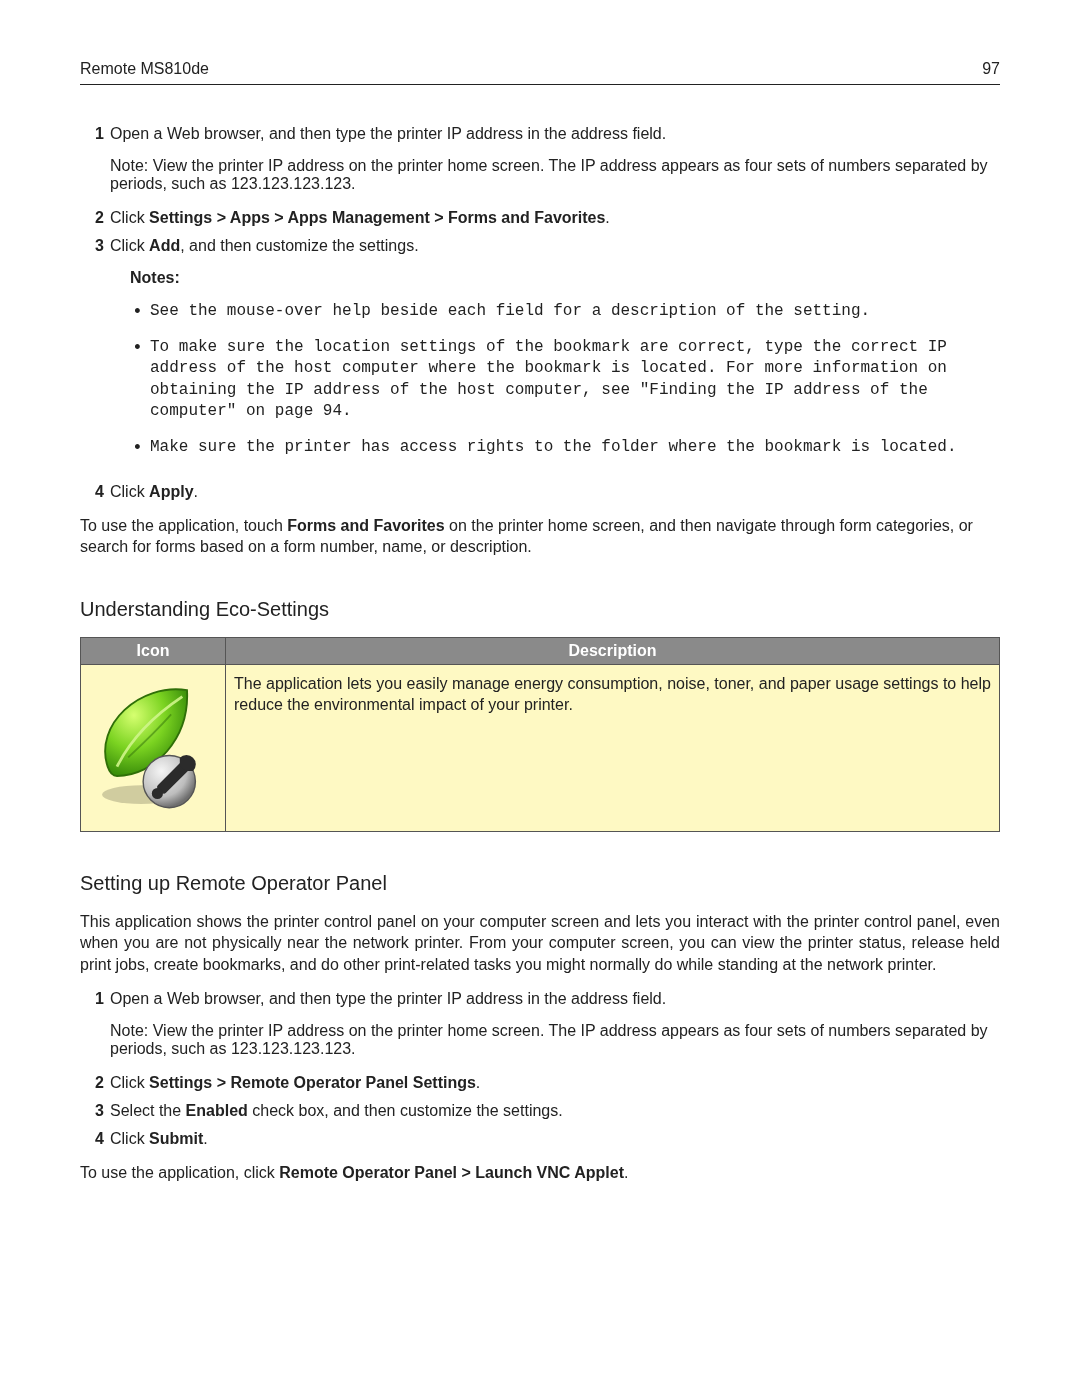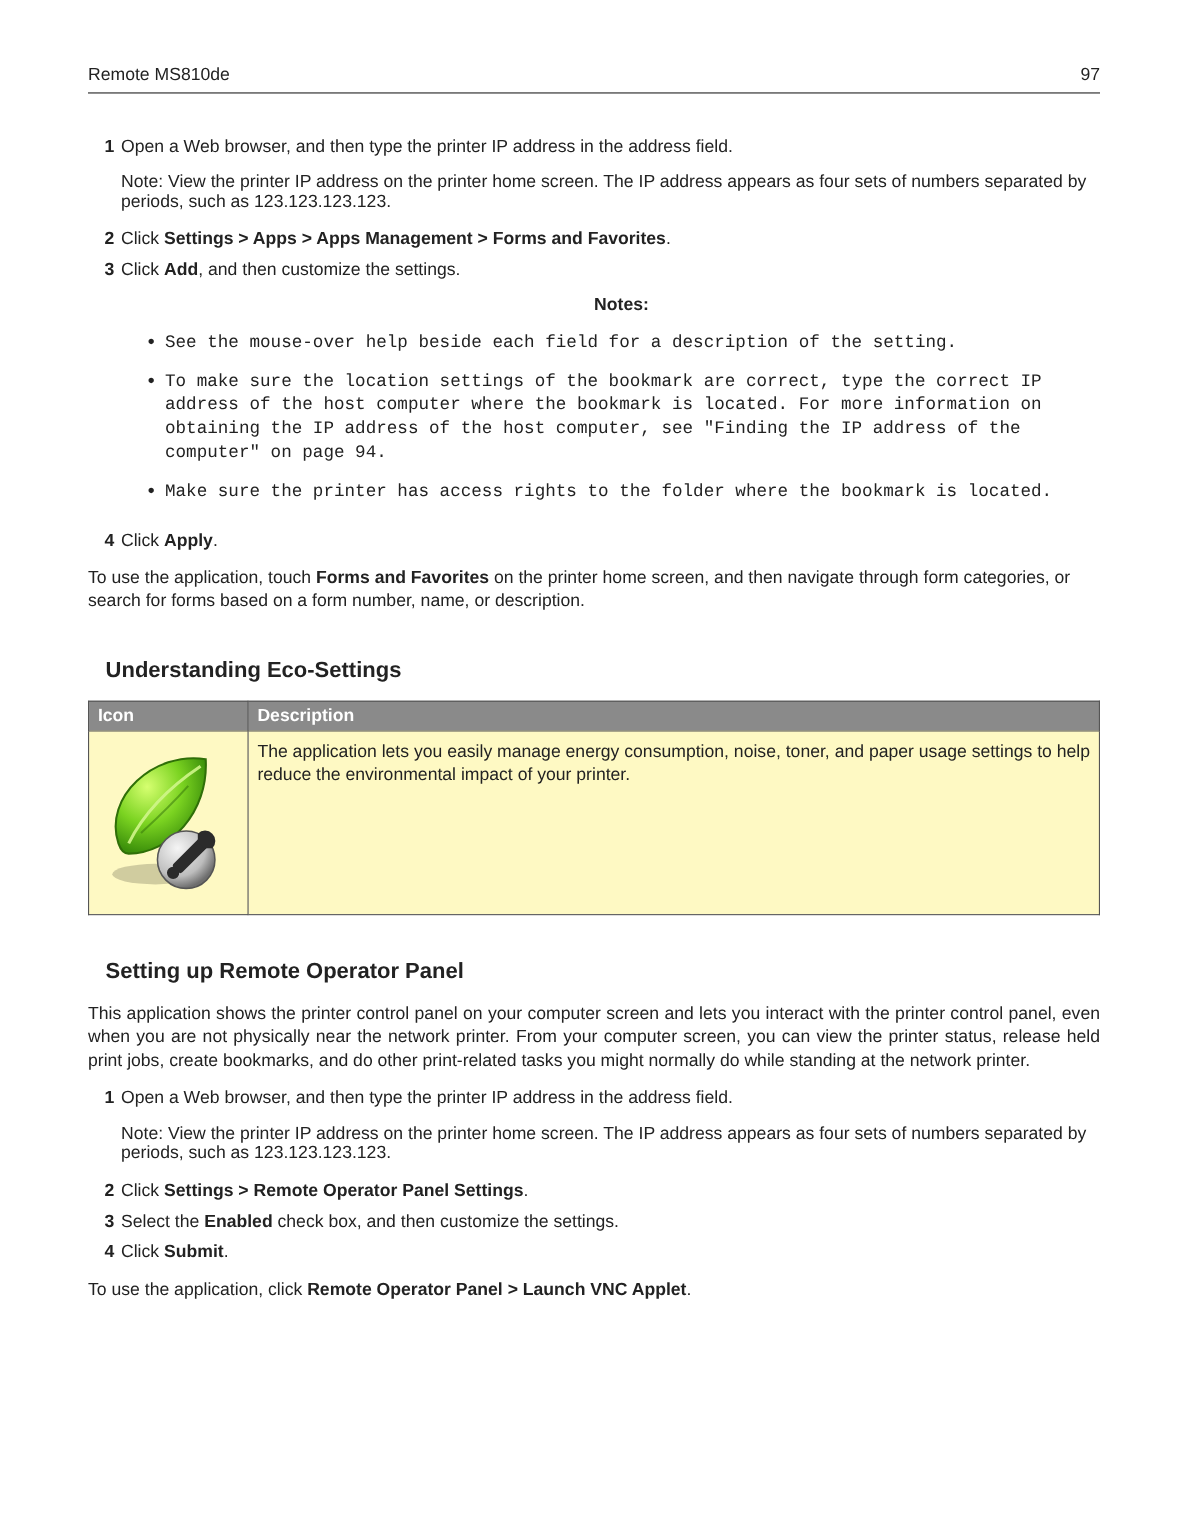--- a/index.html
+++ b/index.html
@@ -42,21 +42,20 @@
     flex: 1;
   }
   .note-block {
     margin-top: 14px;
     margin-bottom: 6px;
   }
   .note-label { font-weight: 400; }
   .notes-heading {
     font-weight: 700;
     margin: 14px 0 14px 20px;
-    text-align: center;
   }
   .bullets {
     list-style: none;
     padding: 0;
     margin: 0 0 12px 20px;
     font-family: Liberation Mono, monospace;
   }
   .bullets > li {
     position: relative;
     padding-left: 20px;
@@ -69,33 +68,33 @@
     left: 2px;
     top: -1px;
     font-size: 18px;
   }
   .para {
     margin: 14px 0;
     line-height: 1.35;
   }
   .h2 {
     font-size: 20px;
-    font-weight: 700;
-    margin: 40px 0 16px 16px;
+    font-weight: 400;
+    margin: 40px 0 16px 0;
   }
   .eco-table {
     border-collapse: collapse;
     width: 100%;
     margin-top: 8px;
   }
   .eco-table th {
     background: #8a8a8a;
     color: #fff;
     font-weight: 700;
-    text-align: left;
+    text-align: center;
     padding: 4px 8px;
     border: 1px solid #555;
     font-size: 16px;
   }
   .eco-table td {
     border: 1px solid #555;
     padding: 8px;
     vertical-align: top;
     background: #fef9c3;
   }

